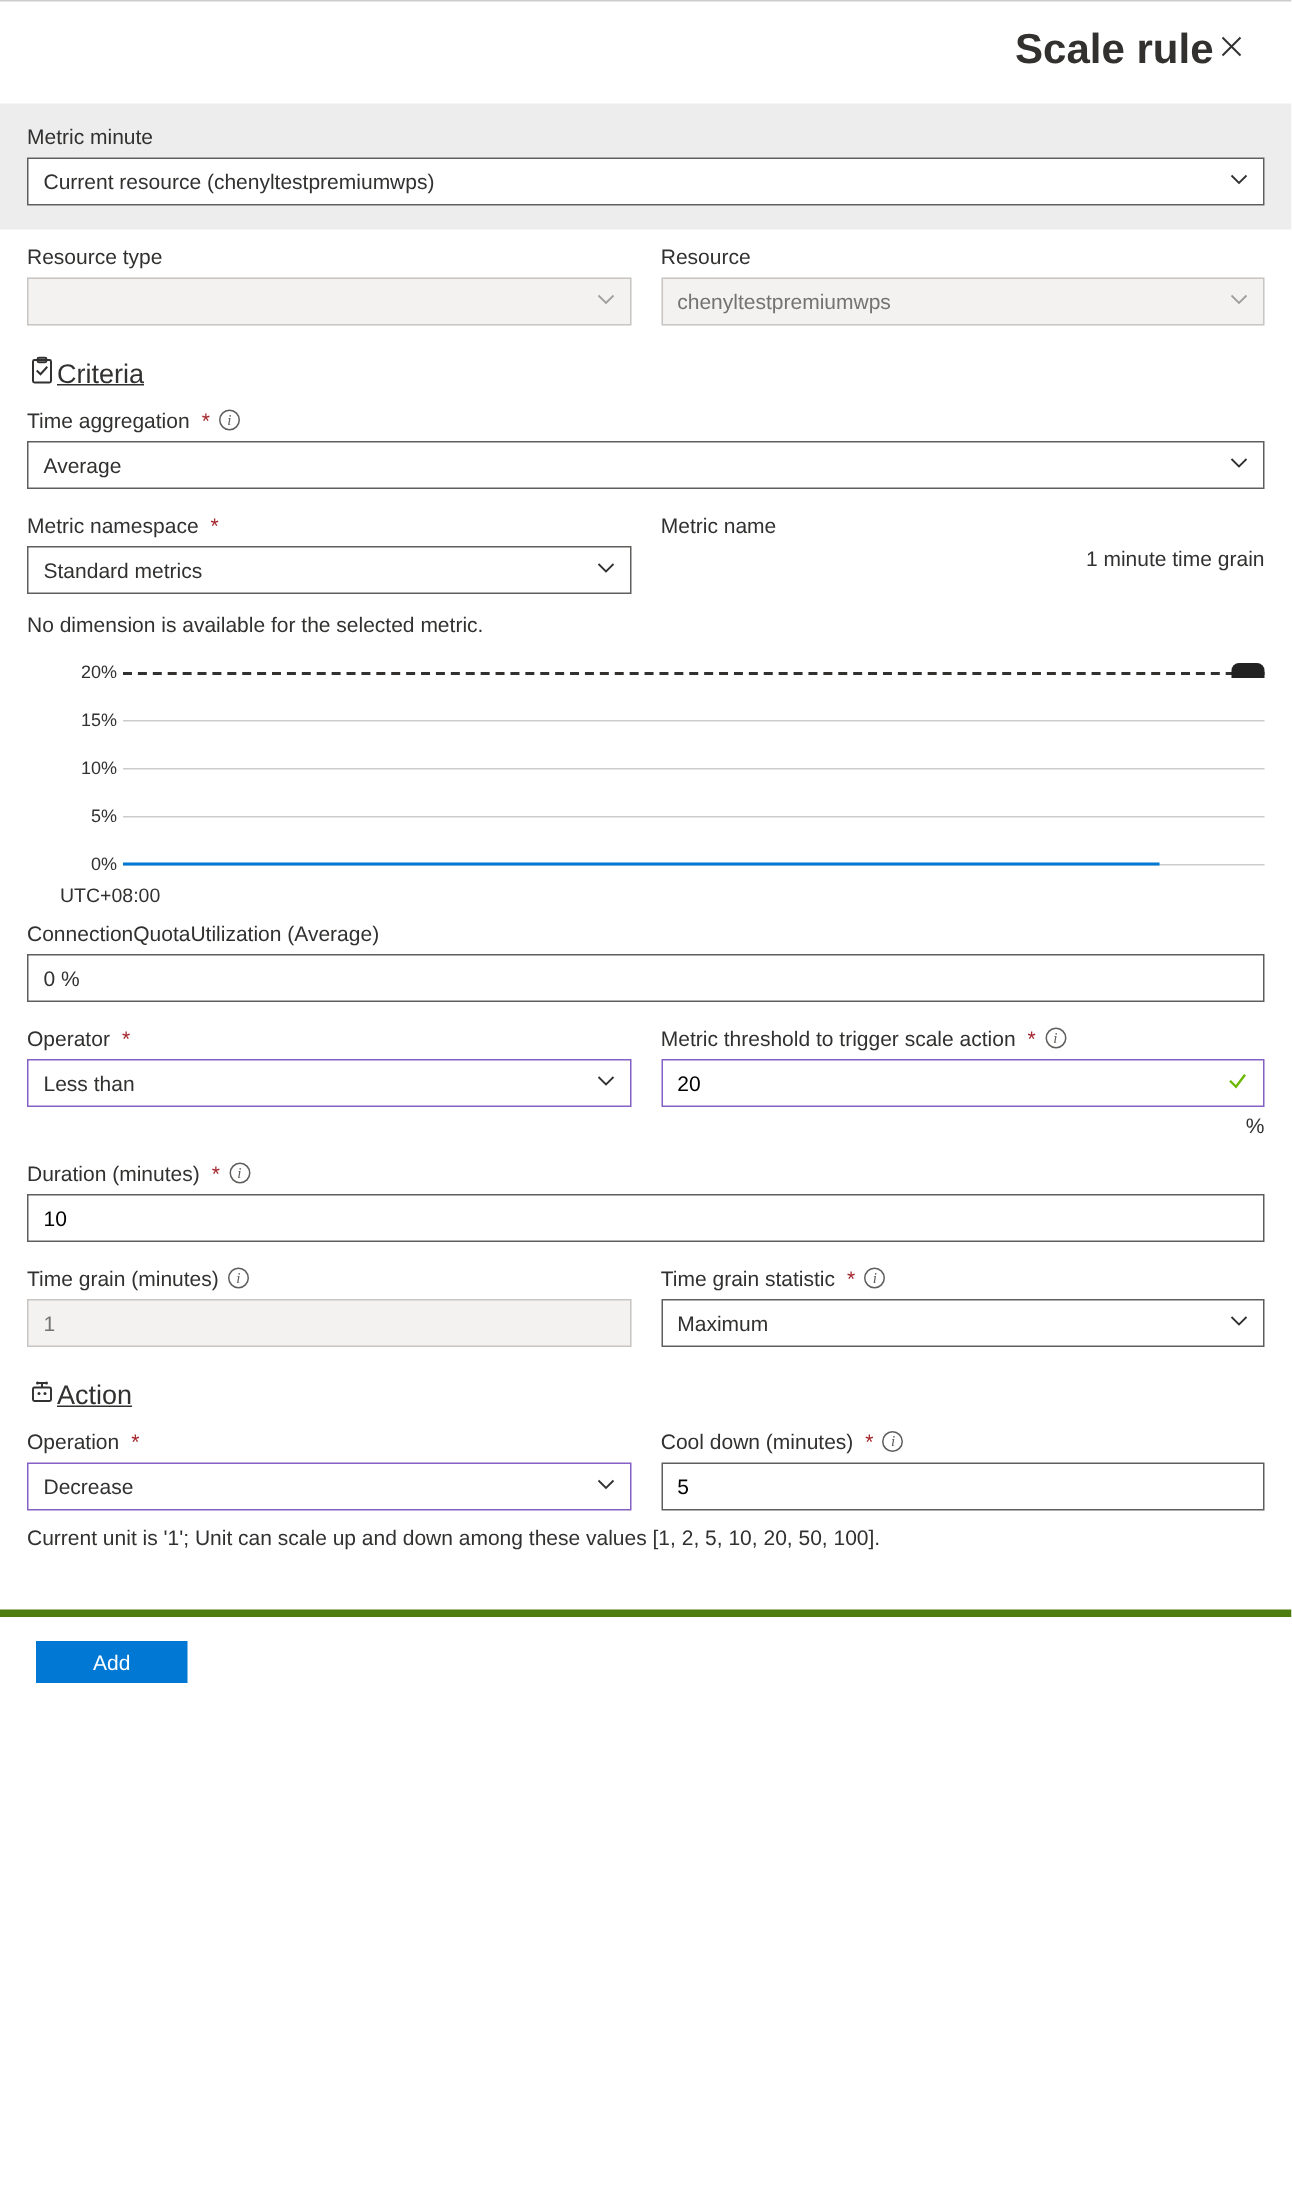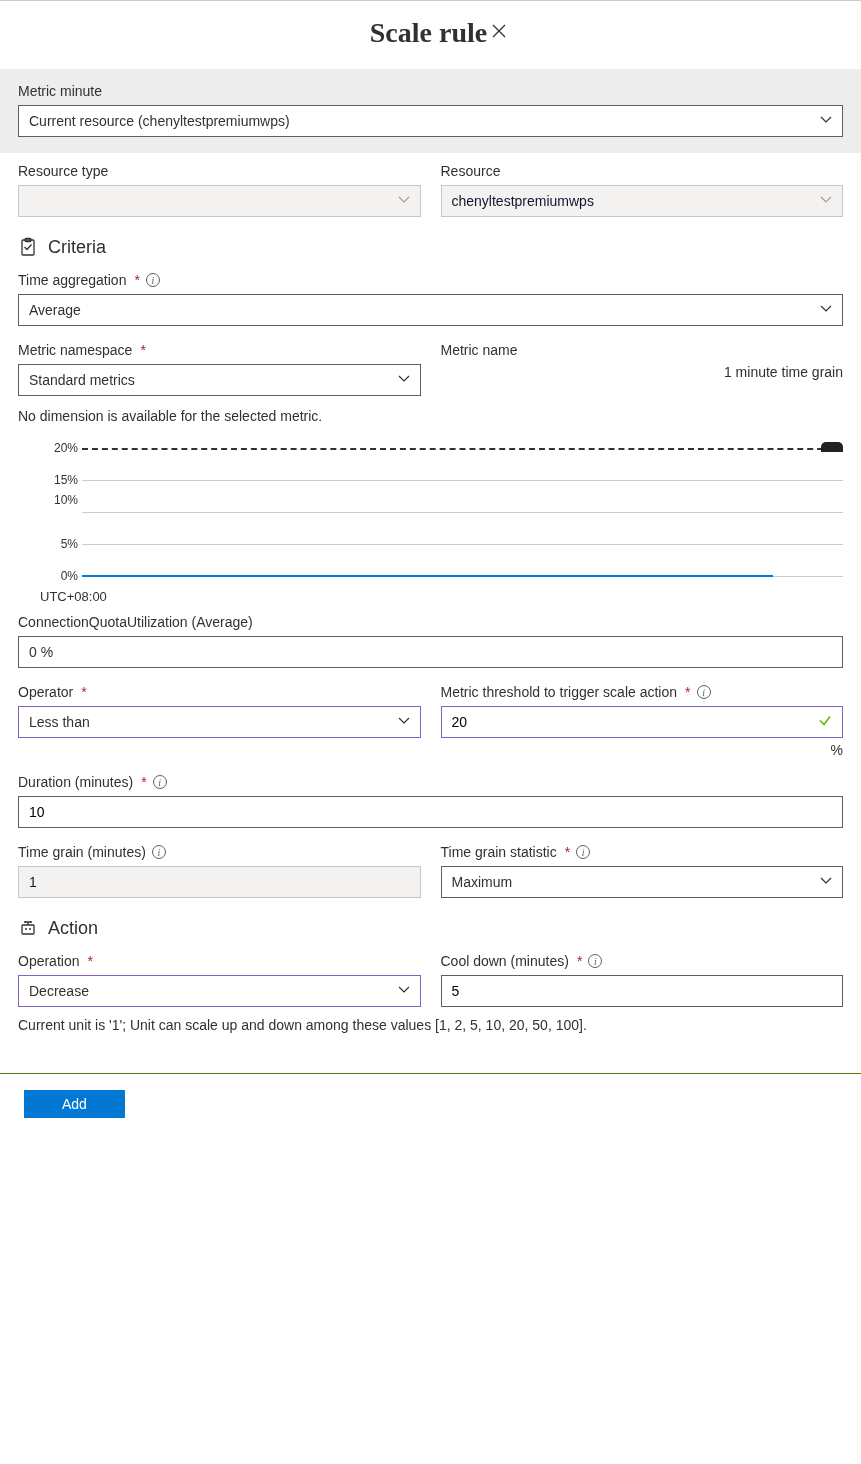--- a/index.html
+++ b/index.html
@@ -8,24 +8,23 @@
       font-size: 14px;
       color: #323130;
       background: #fff;
       width: 861px;
     }
     .panel {
       border-top: 1px solid #ccc;
     }
     .header {
       display: flex;
-      justify-content: center;
-      align-items: center;
-      padding: 16px 8px 20px 28px;
-      font-family: Liberation Serif, serif;
+      justify-content: flex-end;
+      align-items: center;
+      padding: 16px 28px 20px 28px;
     }
     .header h1 {
       font-size: 28px;
       font-weight: 600;
     }
     .close-btn {
       font-size: 18px;
       cursor: pointer;
       padding: 4px;
       color: #323130;
@@ -65,42 +64,42 @@
       background: #fff;
       border: 1px solid #605e5c;
       display: flex;
       align-items: center;
       padding: 0 30px 0 10px;
       font-size: 14px;
       color: #323130;
     }
     .select-box.disabled, .input-box.disabled {
       background: #f3f2f1;
-      color: #0f172a;
+      color: #737373;
       border-color: #c8c6c4;
     }
     .select-box .chev {
       position: absolute;
       right: 10px;
       top: 50%;
       transform: translateY(-50%);
     }
     .chev svg { width: 12px; height: 12px; }
     .row2 {
       display: flex;
       gap: 20px;
     }
     .row2 > div { flex: 1; min-width: 0; }
     .section-head {
       display: flex;
-      align-items: flex-start;
-      gap: 10px;
+      align-items: center;
       margin: 20px 0 10px;
       font-size: 18px;
       font-weight: 400;
+      text-decoration: underline;
     }
     .section-head svg { width: 20px; height: 20px; }
     .select-box.purple, .input-box.purple { border-color: #8661c5; }
     .input-box input {
       border: none; outline: none; width: 100%; font-size: 14px; font-family: inherit; background: transparent;
     }
     .check-right {
       position: absolute; right: 10px; top: 50%; transform: translateY(-50%);
       color: #6bb700;
     }
@@ -132,21 +131,21 @@
       position: absolute; bottom: 8px; left: 42px; right: 70px;
       height: 2px; background: #0078d4;
     }
     .data-blob {
       position: absolute; right: 0; top: 2px;
       width: 22px; height: 10px; background: #222;
       border-radius: 5px 5px 0 0;
     }
     .tz { text-align: left; font-size: 13px; color: #323130; margin-top: 4px; padding-right: 4px;}
     .footer {
-      border-top: 1px solid #4d7c0f;
+      border-top: 5px solid #4d7c0f;
       margin-top: 40px;
       padding: 16px 24px;
     }
     .add-btn {
       background: #0078d4;
       color: #fff;
       border: none;
       padding: 6px 38px;
       font-size: 14px;
       cursor: pointer;
@@ -247,21 +246,21 @@
 
   <div class="chart-area">
     <div class="chart">
       <div class="grid-label" style="top:8px">20%</div>
       <div class="grid-line dashed" style="top:8px"></div>
       <div class="data-blob"></div>
 
       <div class="grid-label" style="top:40px">15%</div>
       <div class="grid-line" style="top:40px"></div>
 
-      <div class="grid-label" style="top:60px">10%</div>
+      <div class="grid-label" style="top:72px">10%</div>
       <div class="grid-line" style="top:72px"></div>
 
       <div class="grid-label" style="top:104px">5%</div>
       <div class="grid-line" style="top:104px"></div>
 
       <div class="grid-label" style="top:136px">0%</div>
       <div class="grid-line" style="top:136px"></div>
       <div class="data-line"></div>
     </div>
     <div class="tz">UTC+08:00</div>

